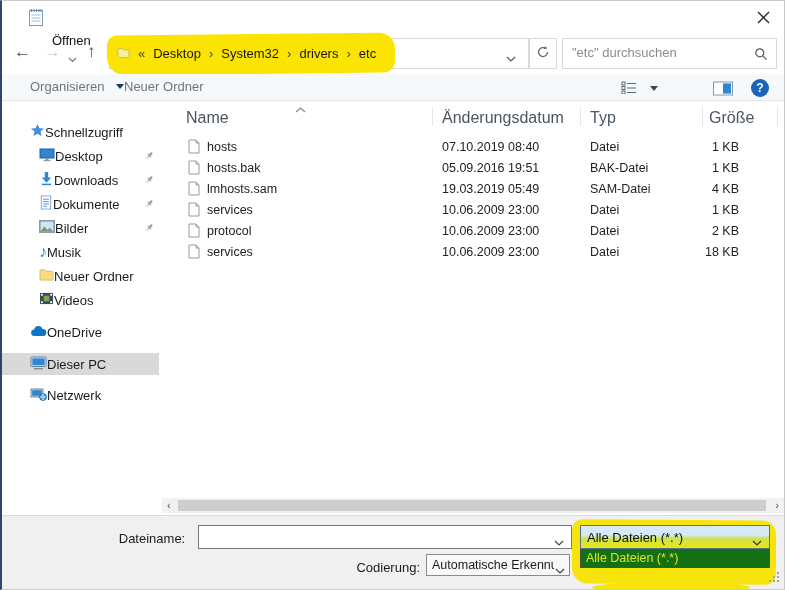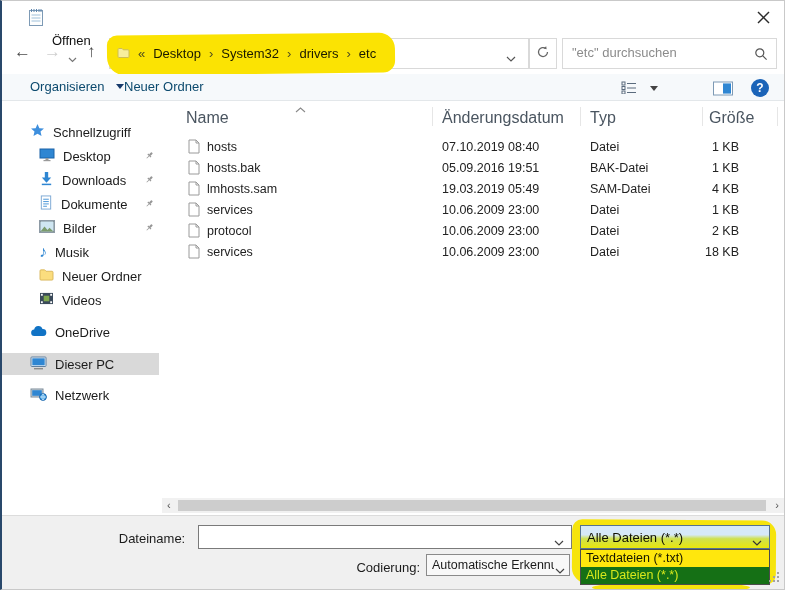--- a/index.html
+++ b/index.html
@@ -27,32 +27,32 @@
   .crumb{color:#191900;}
   .crumb-sep{color:#4c4c20;font-size:13px;}
   .addr-chevron{position:absolute;right:12px;top:12px;z-index:2;}
   .refresh-btn{position:absolute;left:527px;top:37px;width:28px;height:31px;border:1px solid #d9d9d9;background:#fff;display:flex;align-items:center;justify-content:center;}
   .searchbox{position:absolute;left:560px;top:37px;width:215px;height:31px;border:1px solid #d9d9d9;background:#fff;}
   .searchbox input{position:absolute;left:9px;top:6px;width:175px;border:none;outline:none;font-family:"Liberation Sans",sans-serif;font-size:13px;color:#222;background:transparent;}
   .searchbox input::placeholder{color:#8b8b8b;}
   .search-icon{position:absolute;right:8px;top:8px;}
   
   .toolbar{position:absolute;left:0;top:73px;width:100%;height:27px;background:#f6f9fb;border-bottom:1px solid #e3e7ea;}
-  .tb-btn{position:absolute;top:5px;color:#0c4a6e;display:flex;align-items:center;gap:12px;cursor:pointer;}
+  .tb-btn{position:absolute;top:5px;color:#737373;display:flex;align-items:center;gap:12px;cursor:pointer;}
   .tb-organize{left:28px;}
   .tb-newfolder{left:122px;}
   .caret-down{width:0;height:0;border-left:4px solid transparent;border-right:4px solid transparent;border-top:5px solid #173a6b;display:inline-block;}
   .tb-viewlist{position:absolute;left:619px;top:7px;}
   .tb-viewcaret{position:absolute;left:648px;top:12px;border-top-color:#444;}
   .tb-pane{position:absolute;left:711px;top:7px;}
   .tb-help{position:absolute;left:749px;top:5px;width:18px;height:18px;border-radius:50%;background:#1b64b8;color:#fff;font-weight:bold;font-size:12px;display:flex;align-items:center;justify-content:center;cursor:pointer;}
   
   .main{position:absolute;left:0;top:100px;width:100%;height:414px;background:#fff;}
   .side-item{position:absolute;left:0;width:157px;height:22px;display:flex;align-items:center;cursor:pointer;}
-  .side-item .lbl{margin-left:8px;white-space:nowrap;}
+  .side-item .lbl{white-space:nowrap;}
   .side-item.lvl0{padding-left:28px;}
   .side-item.lvl1{padding-left:37px;}
   .side-item.selected{background:#d9d9d9;}
   .pin{position:absolute;left:141px;top:5px;}
   
   .col-head{position:absolute;top:8px;color:#4a5560;font-size:16px;cursor:pointer;}
   .sort-chev{position:absolute;left:293px;top:0px;}
   .col-sep{position:absolute;top:6px;width:1px;height:19px;background:#e6e6e6;}
   
   .file-row{position:absolute;left:170px;width:605px;height:21px;cursor:pointer;}
@@ -456,21 +456,20 @@
 
     <div class="ft-combo">
       <span class="val">Alle Dateien  (*.*)</span>
       <span class="combo-chev" style="top:9px">
         <svg width="10" height="7">
             <polyline points="1,1 5,5 9,1" fill="none" stroke="#333" stroke-width="1.2"></polyline>
           </svg>
       </span>
     </div>
     <div class="ft-list">
-      <div class="ft-opt plain">Textdateien (*.txt)</div>
       <div class="ft-opt sel">Alle Dateien  (*.*)</div>
     </div>
 
     <span class="enc-label">Codierung:</span>
     <div class="enc-combo">
       <span class="val">Automatische Erkennun</span>
       <span class="combo-chev">
         <svg width="10" height="7">
             <polyline points="1,1 5,5 9,1" fill="none" stroke="#444" stroke-width="1.2"></polyline>
           </svg>

